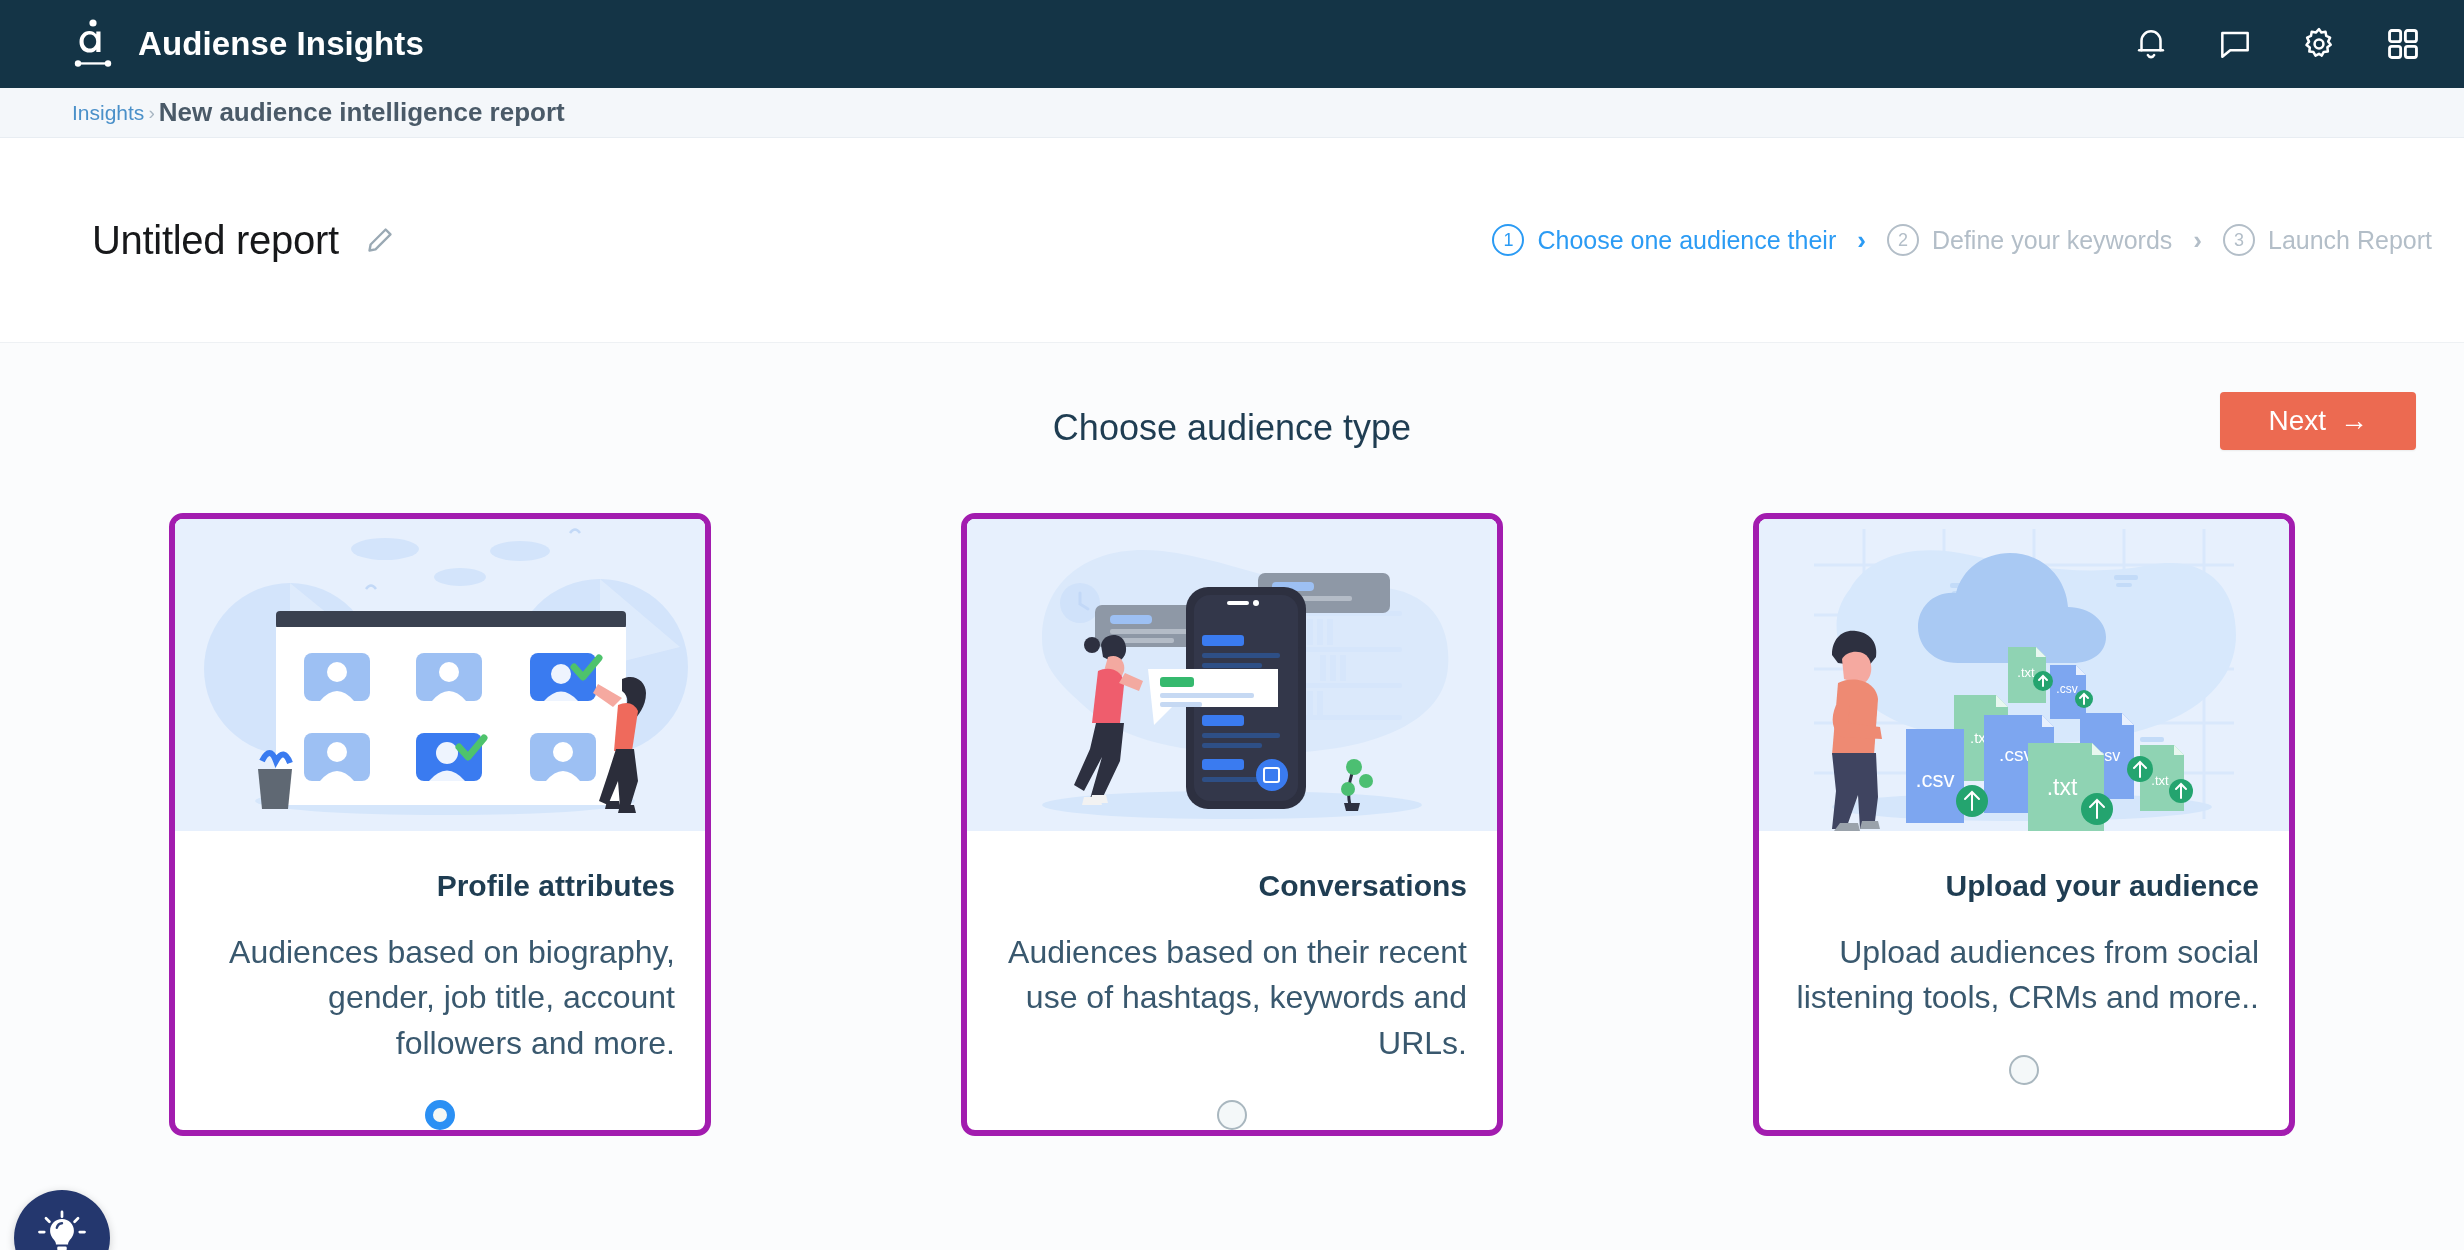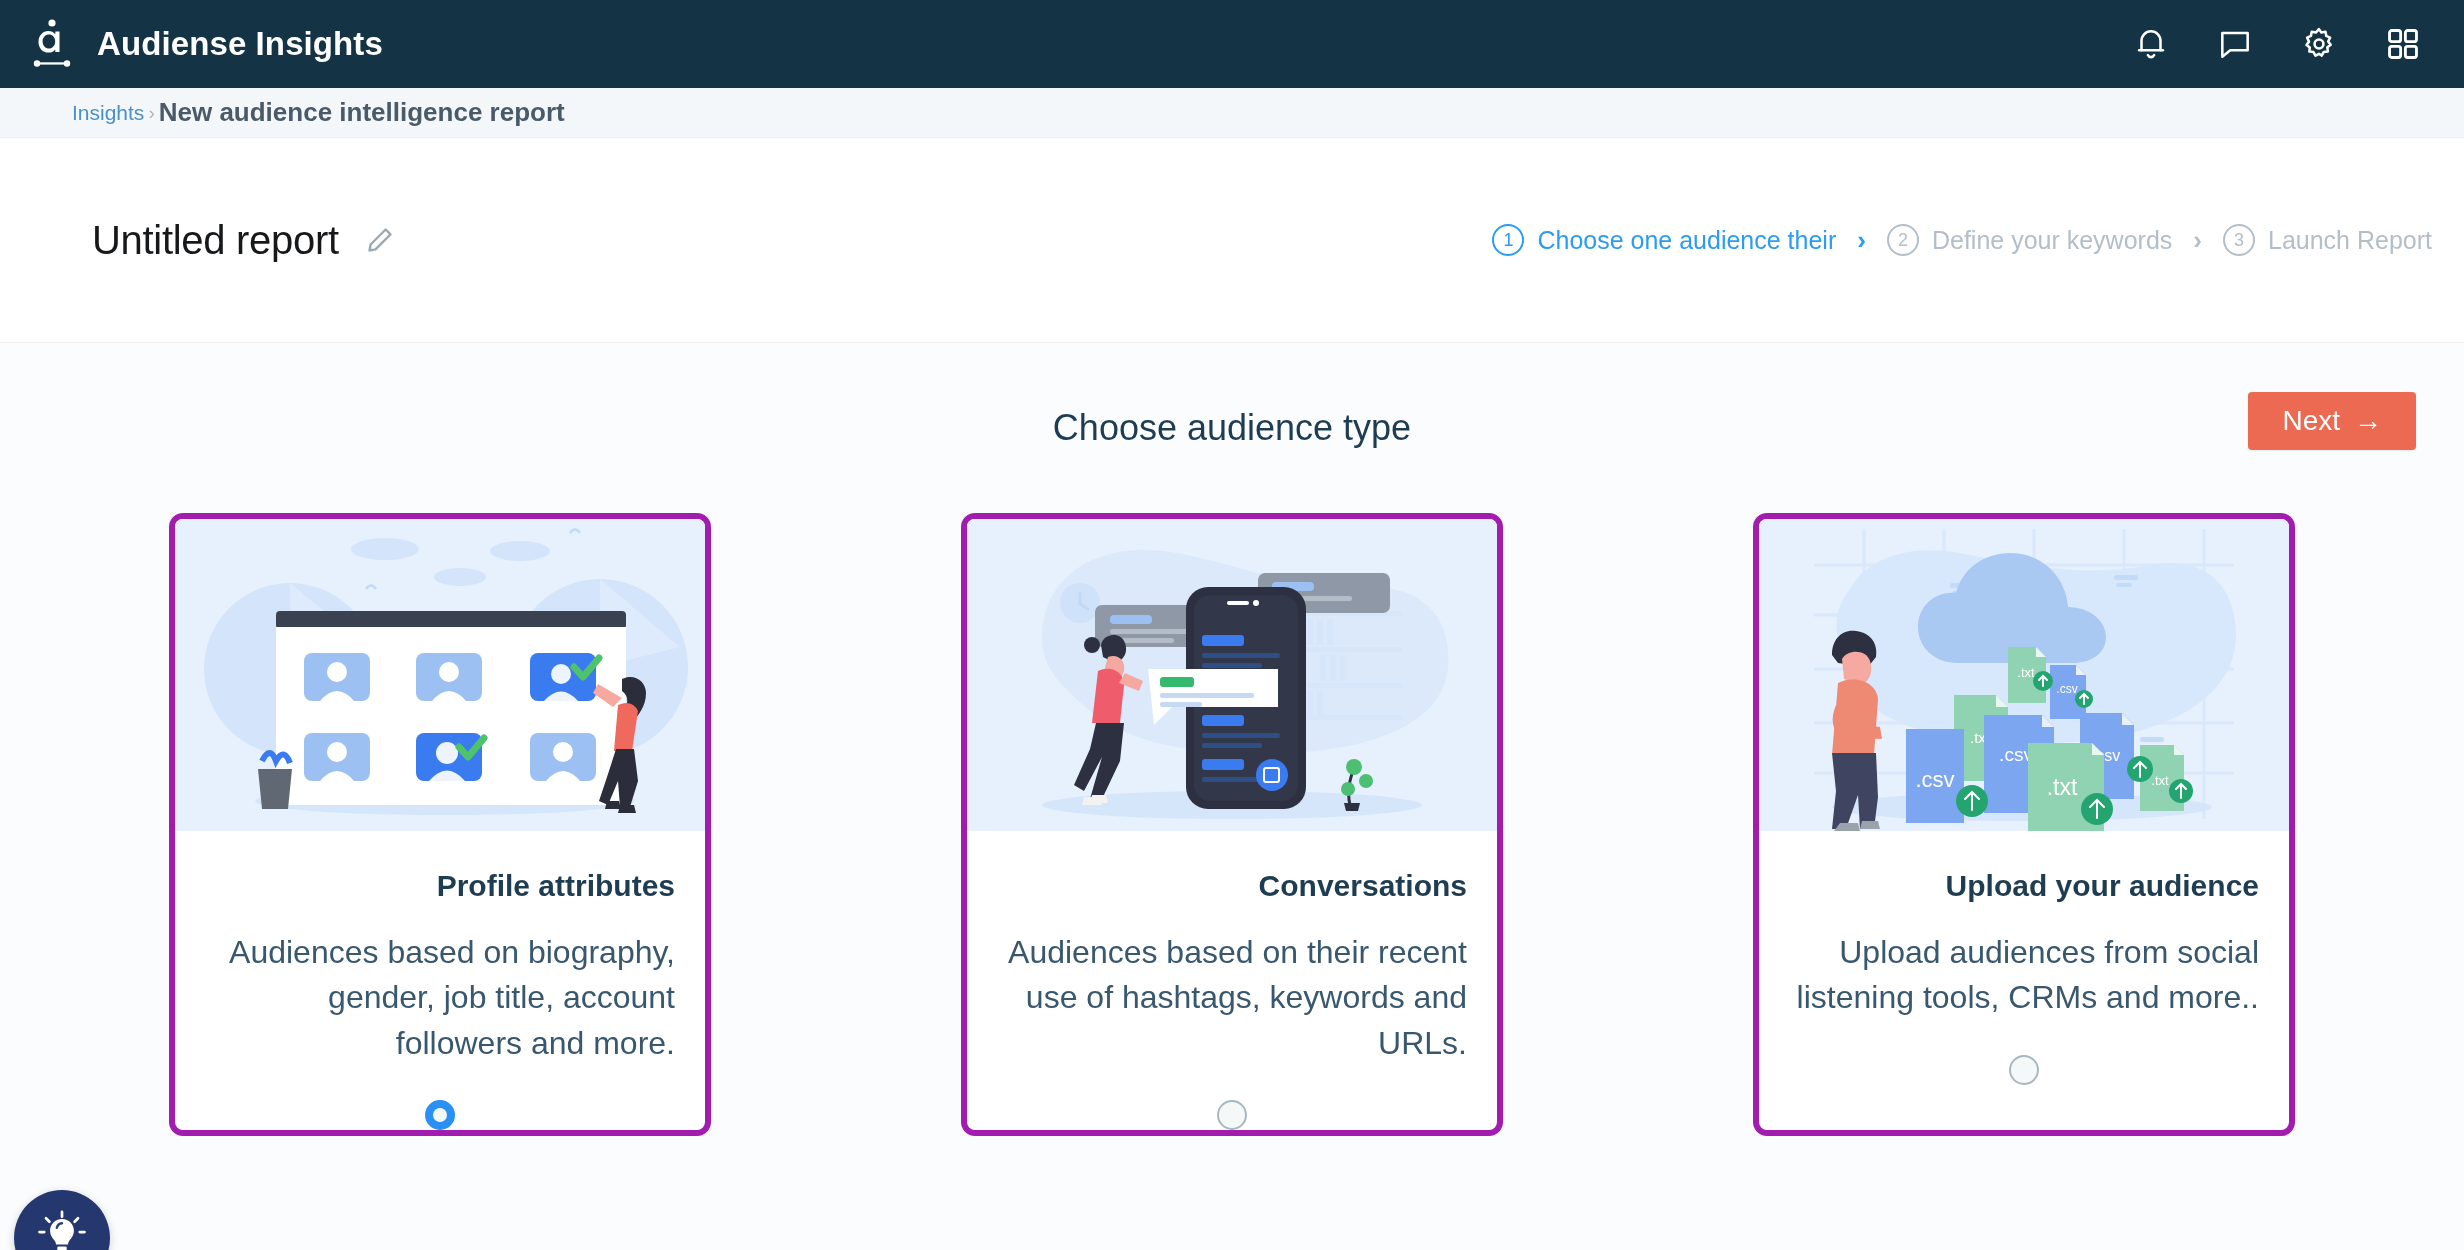--- a/index.html
+++ b/index.html
@@ -9,21 +9,21 @@
     background: #fbfcfd;
     overflow: hidden;
   }
 
   
   .topnav {
     height: 88px;
     background: #143446;
     display: flex;
     align-items: center;
-    padding: 0 42px 0 29px;
+    padding: 0 42px 0 70px;
     position: relative;
   }
   .brand { display: flex; align-items: center; gap: 22px; }
   .brand-logo { width: 46px; height: 52px; position: relative; }
   .brand-name {
     color: #ffffff;
     font-size: 33px;
     font-weight: bold;
     letter-spacing: .1px;
   }
@@ -129,21 +129,21 @@
   .next-btn {
     position: absolute;
     right: 48px;
     top: 49px;
     background: #ec6a51;
     color: #fff;
     border: none;
     border-radius: 4px;
     font-size: 28px;
     font-family: inherit;
-    padding: 13px 34px;
+    padding: 13px 48px;
     display: flex;
     align-items: center;
     gap: 14px;
     cursor: pointer;
     box-shadow: 0 1px 2px rgba(0,0,0,.07);
   }
 
   
   .cards {
     display: flex;

